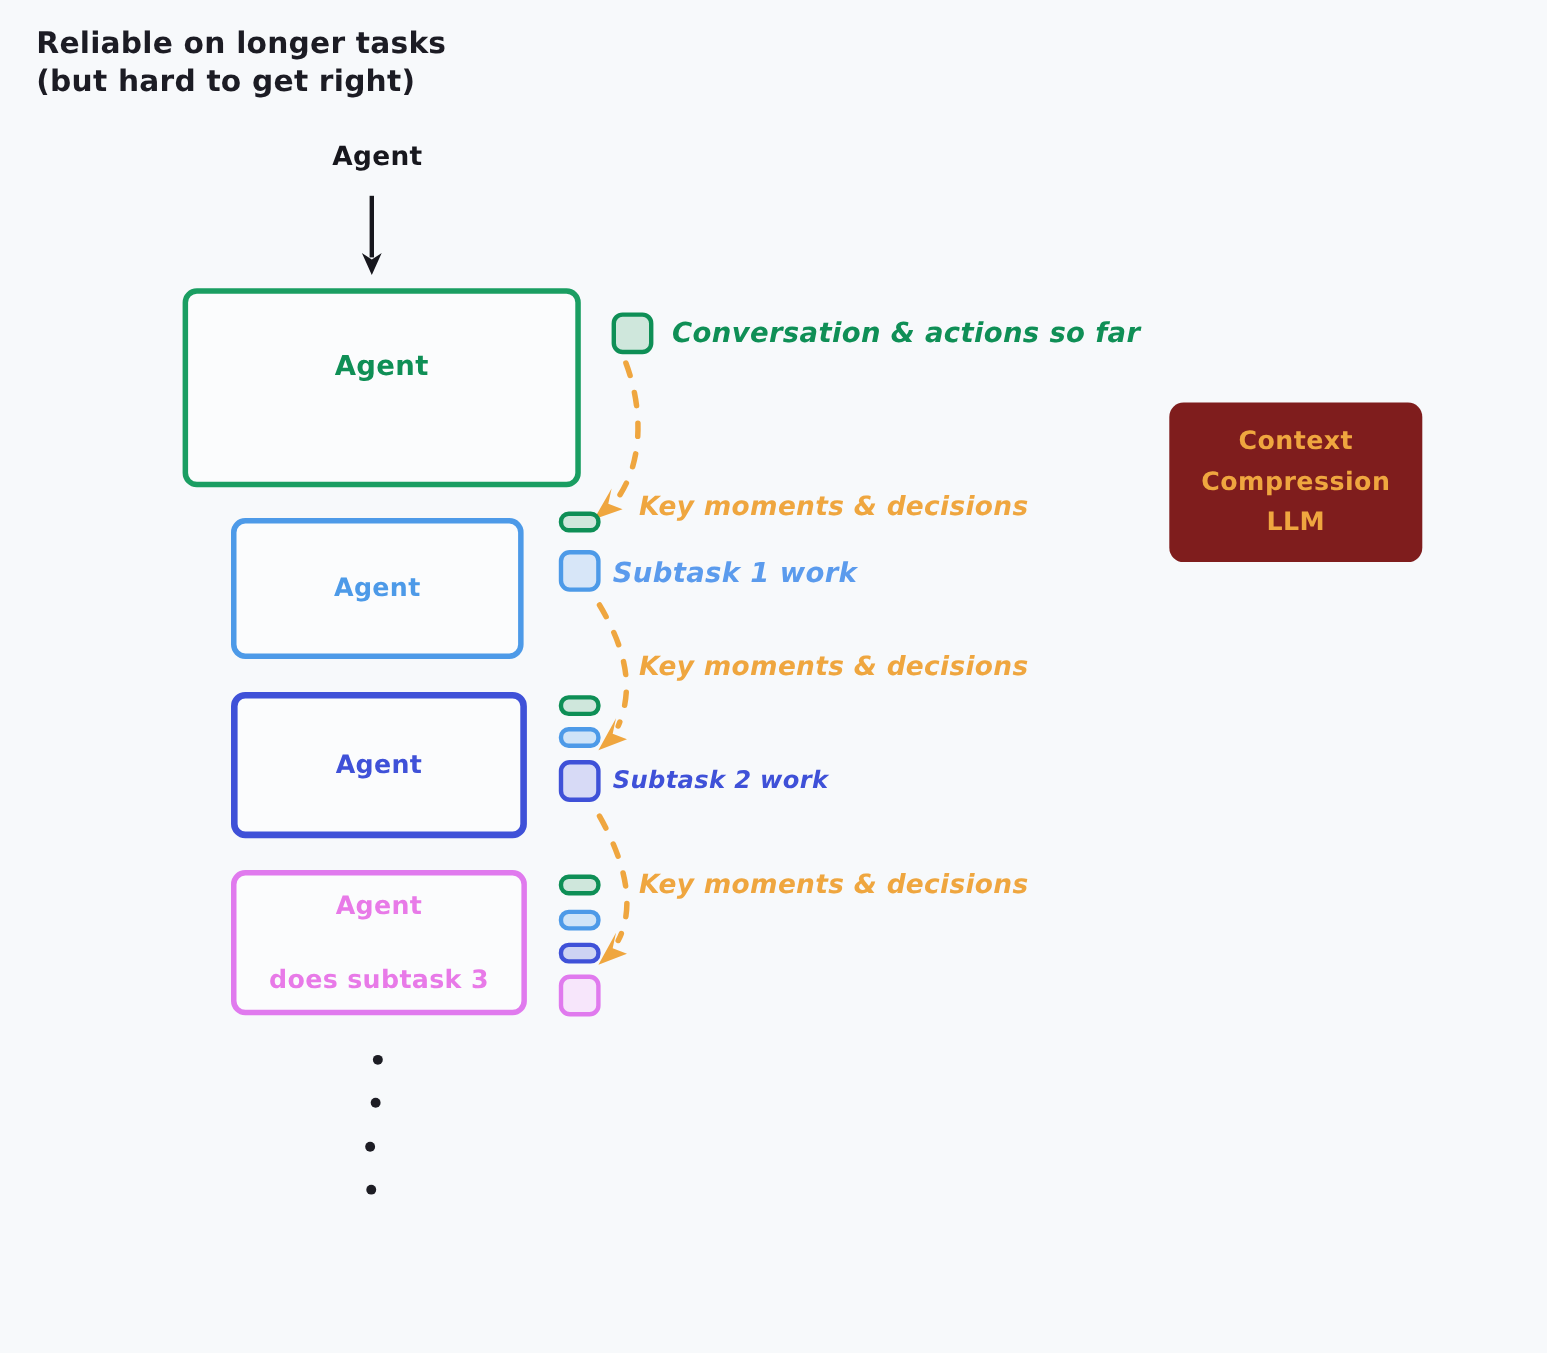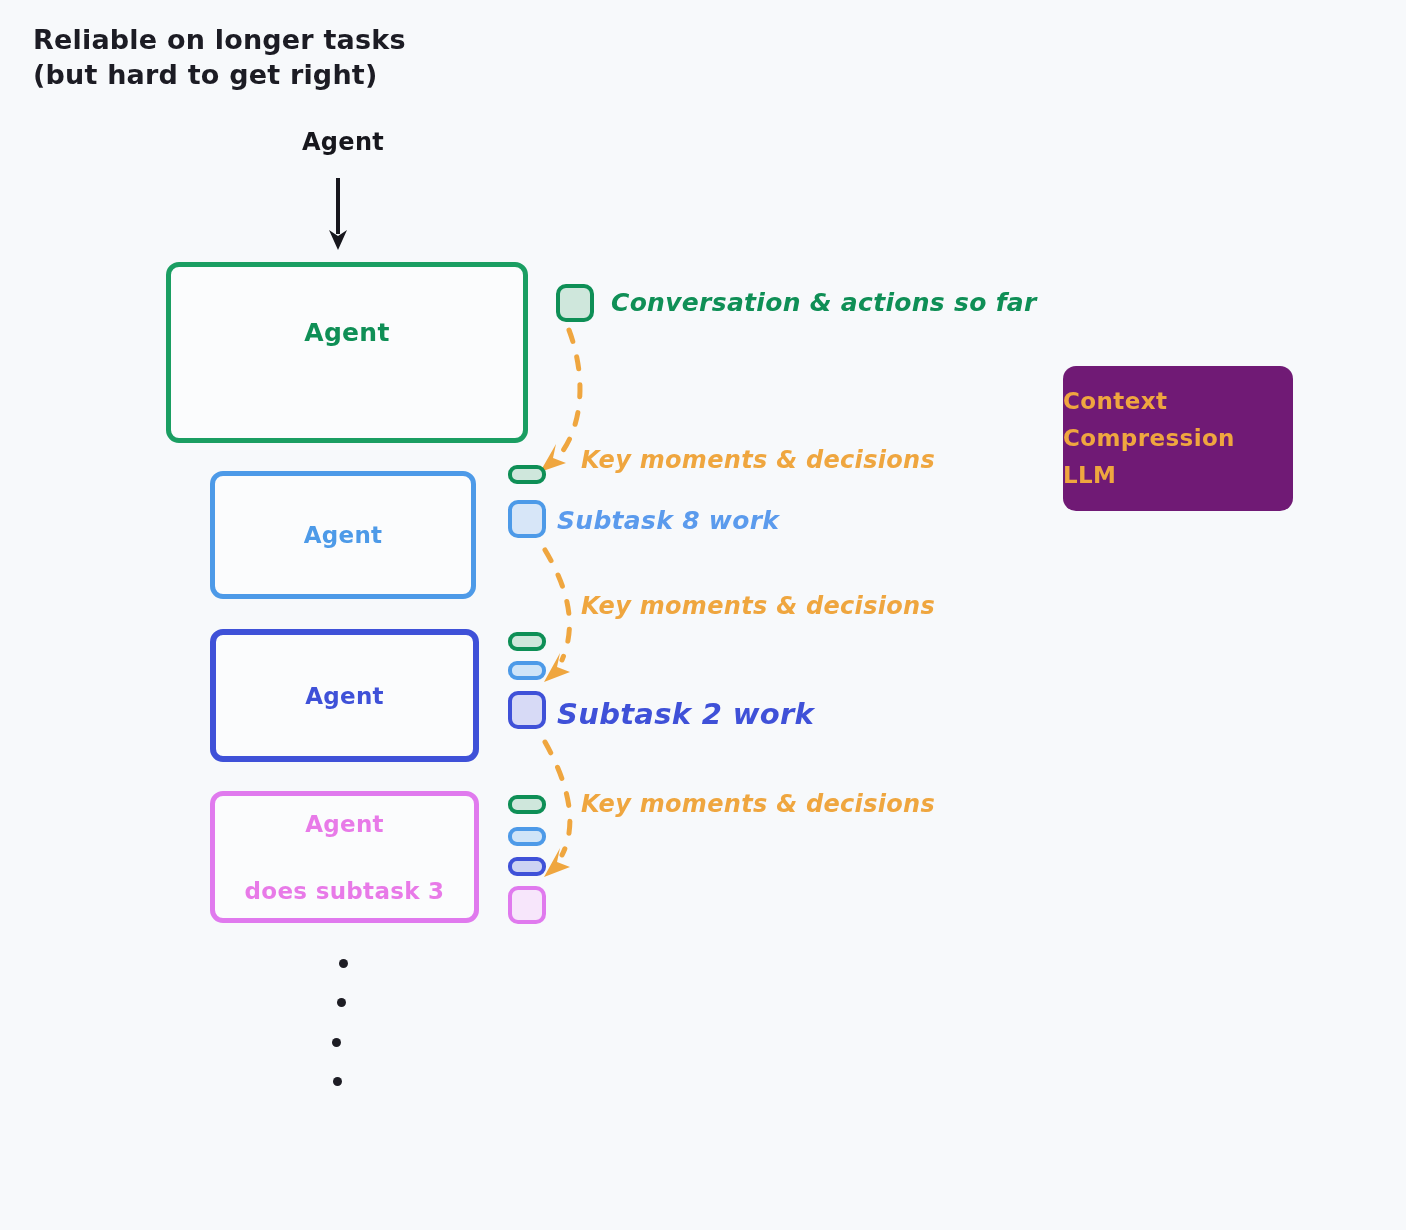--- a/index.html
+++ b/index.html
@@ -78,44 +78,44 @@
     left:210px; top:791px; width:269px; height:132px;
     border-width:5px; border-color:#e07aee; border-radius:13px;
     color:#e87ae8;
   }
   #box-s3 .ln{font-size:23px; line-height:36px;}
 
   #box-llm{
     left:1063px; top:366px; width:230px; height:145px;
     border-width:5px; border-color:#efa63f; border-radius:13px;
     color:#efa63f;
-    background:#701a75;
+    background:#7f1d1d;
     box-sizing:border-box;
-    display:flex;flex-direction:column;align-items:flex-start;justify-content:center;
+    display:flex;flex-direction:column;align-items:center;justify-content:center;
   }
   #box-llm .ln{font-size:23px; line-height:37px; font-weight:bold; letter-spacing:0.4px;}
 
   
   .chip{box-sizing:border-box;}
   .chip.full{width:38px;height:38px;border-width:4px;border-style:solid;border-radius:10px;}
   .chip.pill{width:38px;height:19px;border-width:4px;border-style:solid;border-radius:9px;}
 
   .c-green-full{border-color:#0e8f56;background:#cfe7dc;}
   .c-green-pill{border-color:#0e8f56;background:#cfe7dc;}
   .c-blue-full{border-color:#4d9ae8;background:#d7e6f8;}
   .c-blue-pill{border-color:#4d9ae8;background:#cfe4f8;}
   .c-indigo-full{border-color:#3f51d8;background:#d7daf6;}
   .c-indigo-pill{border-color:#3f51d8;background:#cdd3f3;}
   .c-pink-full{border-color:#e07aee;background:#f7e6fb;}
 
   
   .legend-text{font-weight:bold;letter-spacing:0.3px;white-space:nowrap;font-style:italic;}
   #lbl-conv{left:611px;top:288px;font-size:25px;color:#0f8f56;}
   #lbl-st1{left:557px;top:506px;font-size:25px;color:#5b9bed;}
-  #lbl-st2{left:557px;top:697px;font-size:29px;color:#3f51d8;}
+  #lbl-st2{left:557px;top:697px;font-size:22px;color:#3f51d8;}
   #lbl-key1{left:581px;top:446px;font-size:24px;color:#efa63f;}
   #lbl-key2{left:581px;top:592px;font-size:24px;color:#efa63f;}
   #lbl-key3{left:581px;top:790px;font-size:24px;color:#efa63f;}
 
   
   .dot{width:9px;height:9px;border-radius:50%;background:#1d1d24;}
 
   svg{position:absolute;left:0;top:0;pointer-events:none;}
 </style>
 </head>
@@ -187,21 +187,21 @@
   <div class="abs chip pill c-green-pill" style="left:508px;top:632px;"></div>
   <div class="abs chip pill c-blue-pill" style="left:508px;top:661px;"></div>
   <div class="abs chip full c-indigo-full" style="left:508px;top:691px;"></div>
 
   <div class="abs chip pill c-green-pill" style="left:508px;top:795px;"></div>
   <div class="abs chip pill c-blue-pill" style="left:508px;top:827px;"></div>
   <div class="abs chip pill c-indigo-pill" style="left:508px;top:857px;"></div>
   <div class="abs chip full c-pink-full" style="left:508px;top:886px;"></div>
 
   <div class="abs legend-text" id="lbl-conv">Conversation &amp; actions so far</div>
-  <div class="abs legend-text" id="lbl-st1">Subtask 8 work</div>
+  <div class="abs legend-text" id="lbl-st1">Subtask 1 work</div>
   <div class="abs legend-text" id="lbl-st2">Subtask 2 work</div>
 
   <div class="abs legend-text" id="lbl-key1">Key moments &amp; decisions</div>
   <div class="abs legend-text" id="lbl-key2">Key moments &amp; decisions</div>
   <div class="abs legend-text" id="lbl-key3">Key moments &amp; decisions</div>
 
   <div class="abs dot" style="left:339px;top:959px;"></div>
   <div class="abs dot" style="left:337px;top:998px;"></div>
   <div class="abs dot" style="left:332px;top:1038px;"></div>
   <div class="abs dot" style="left:333px;top:1077px;"></div>

